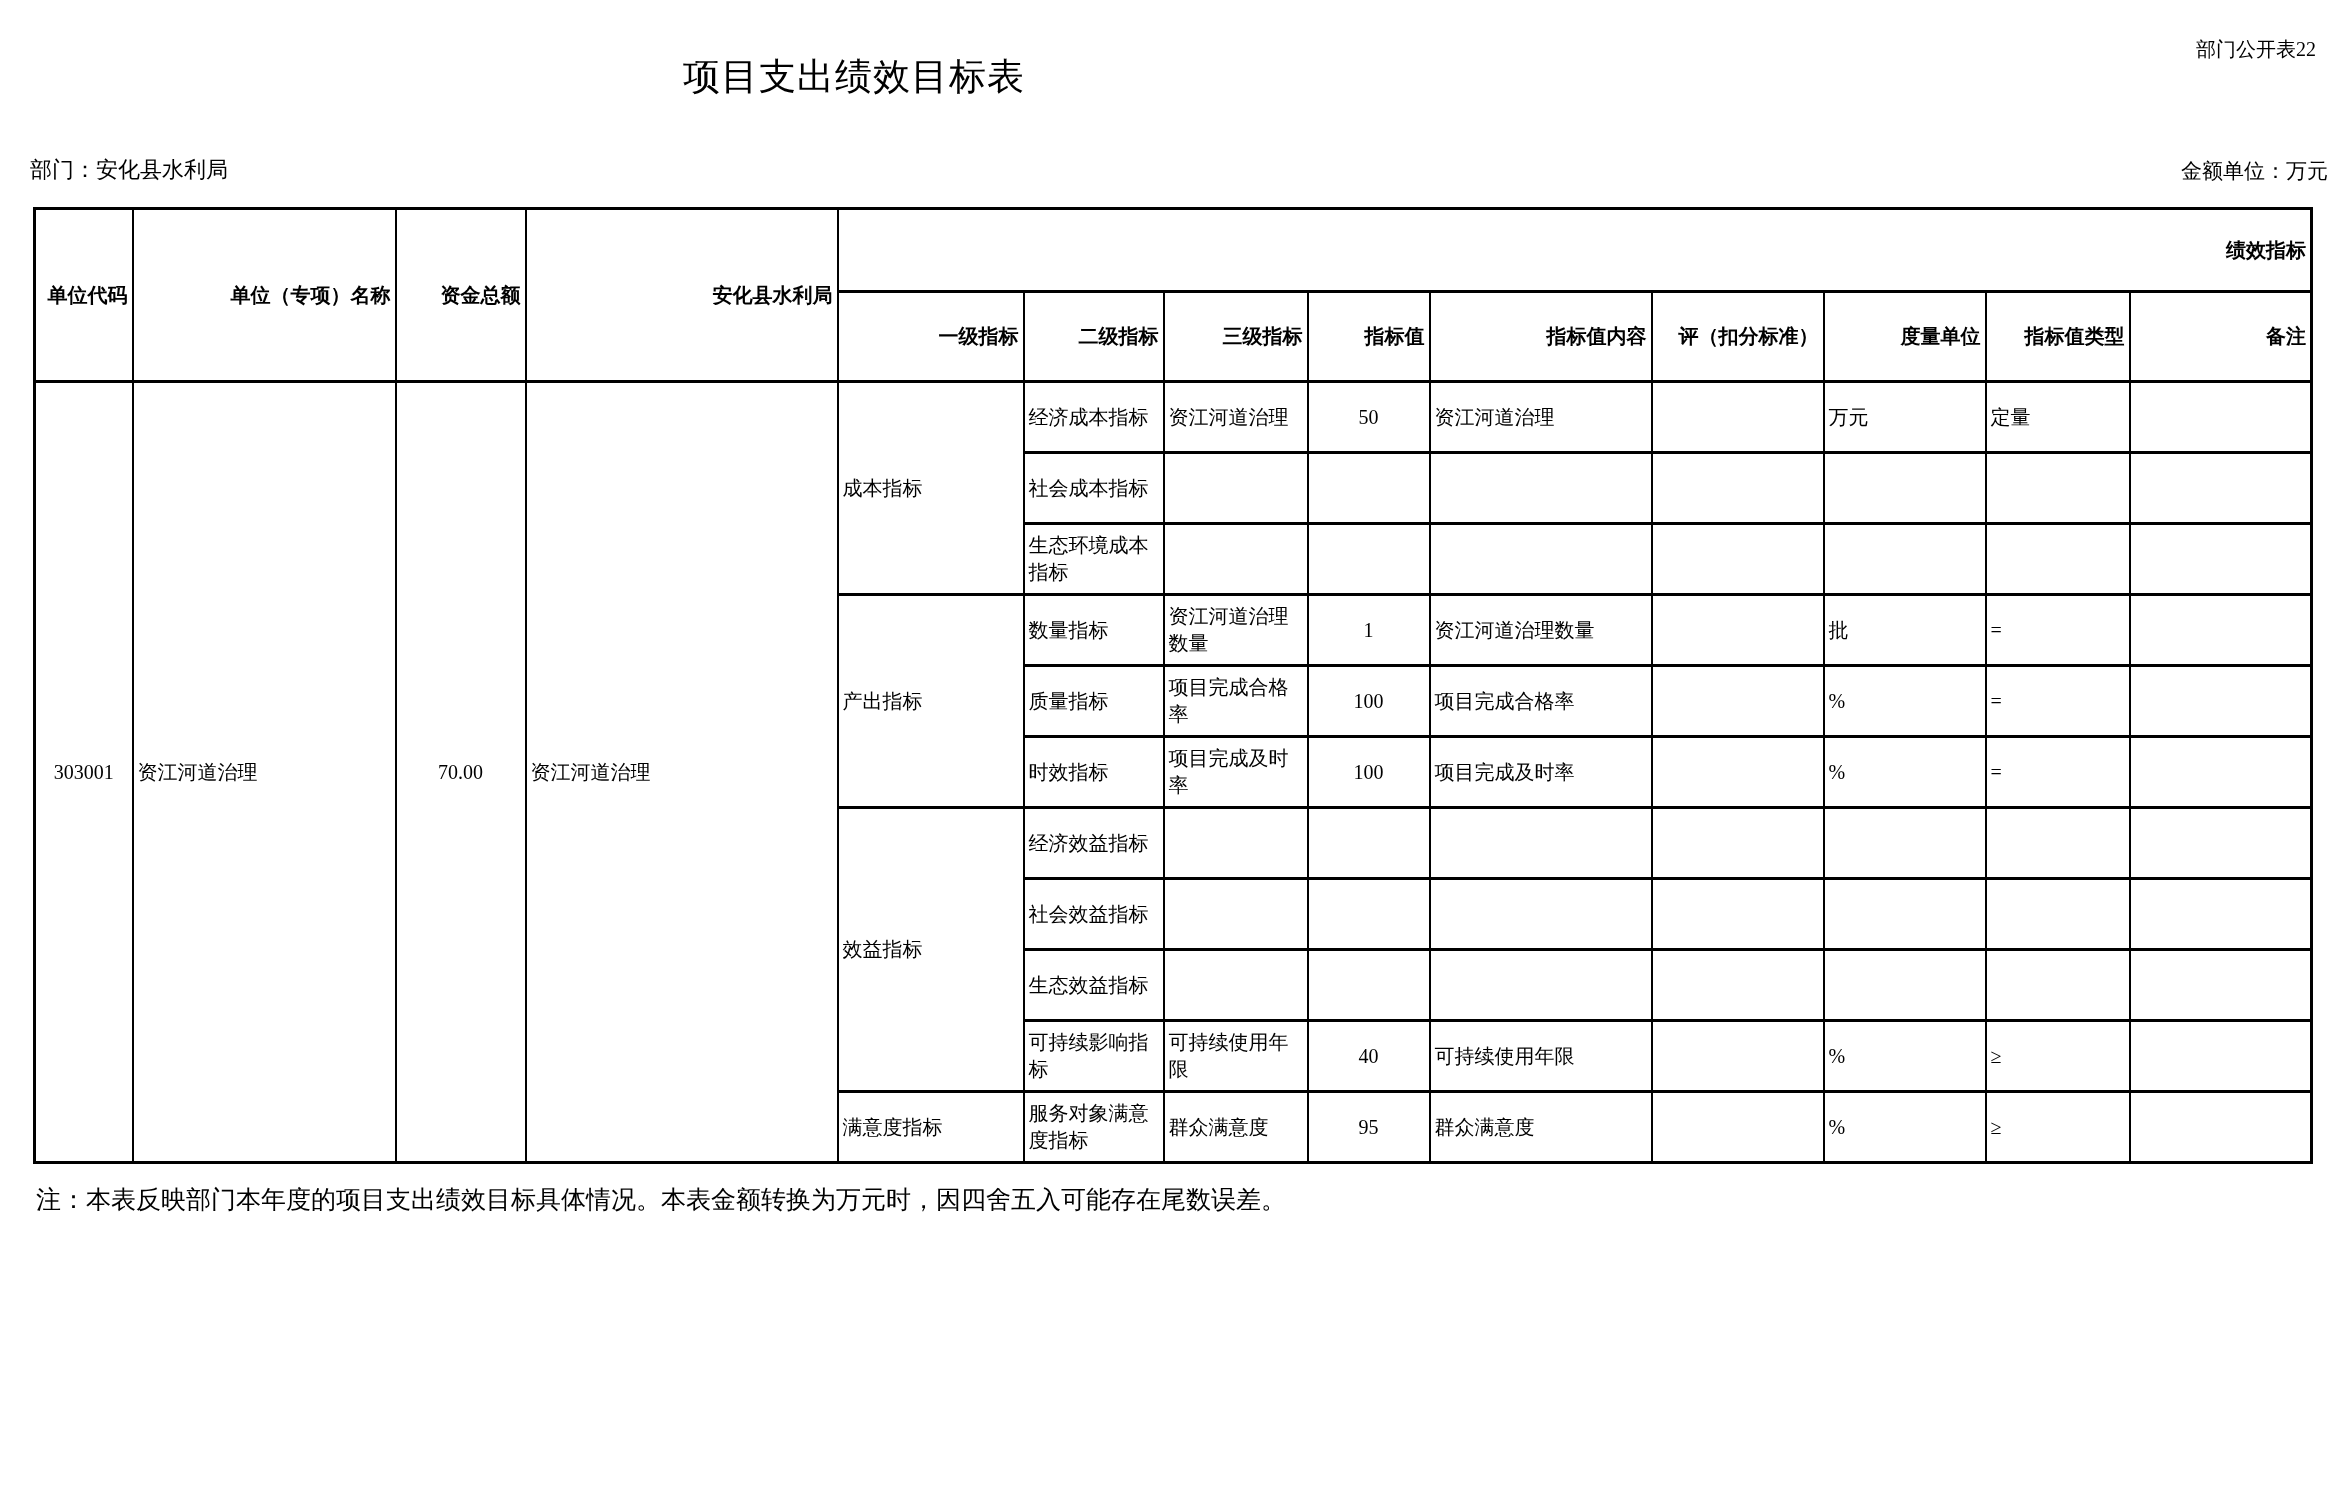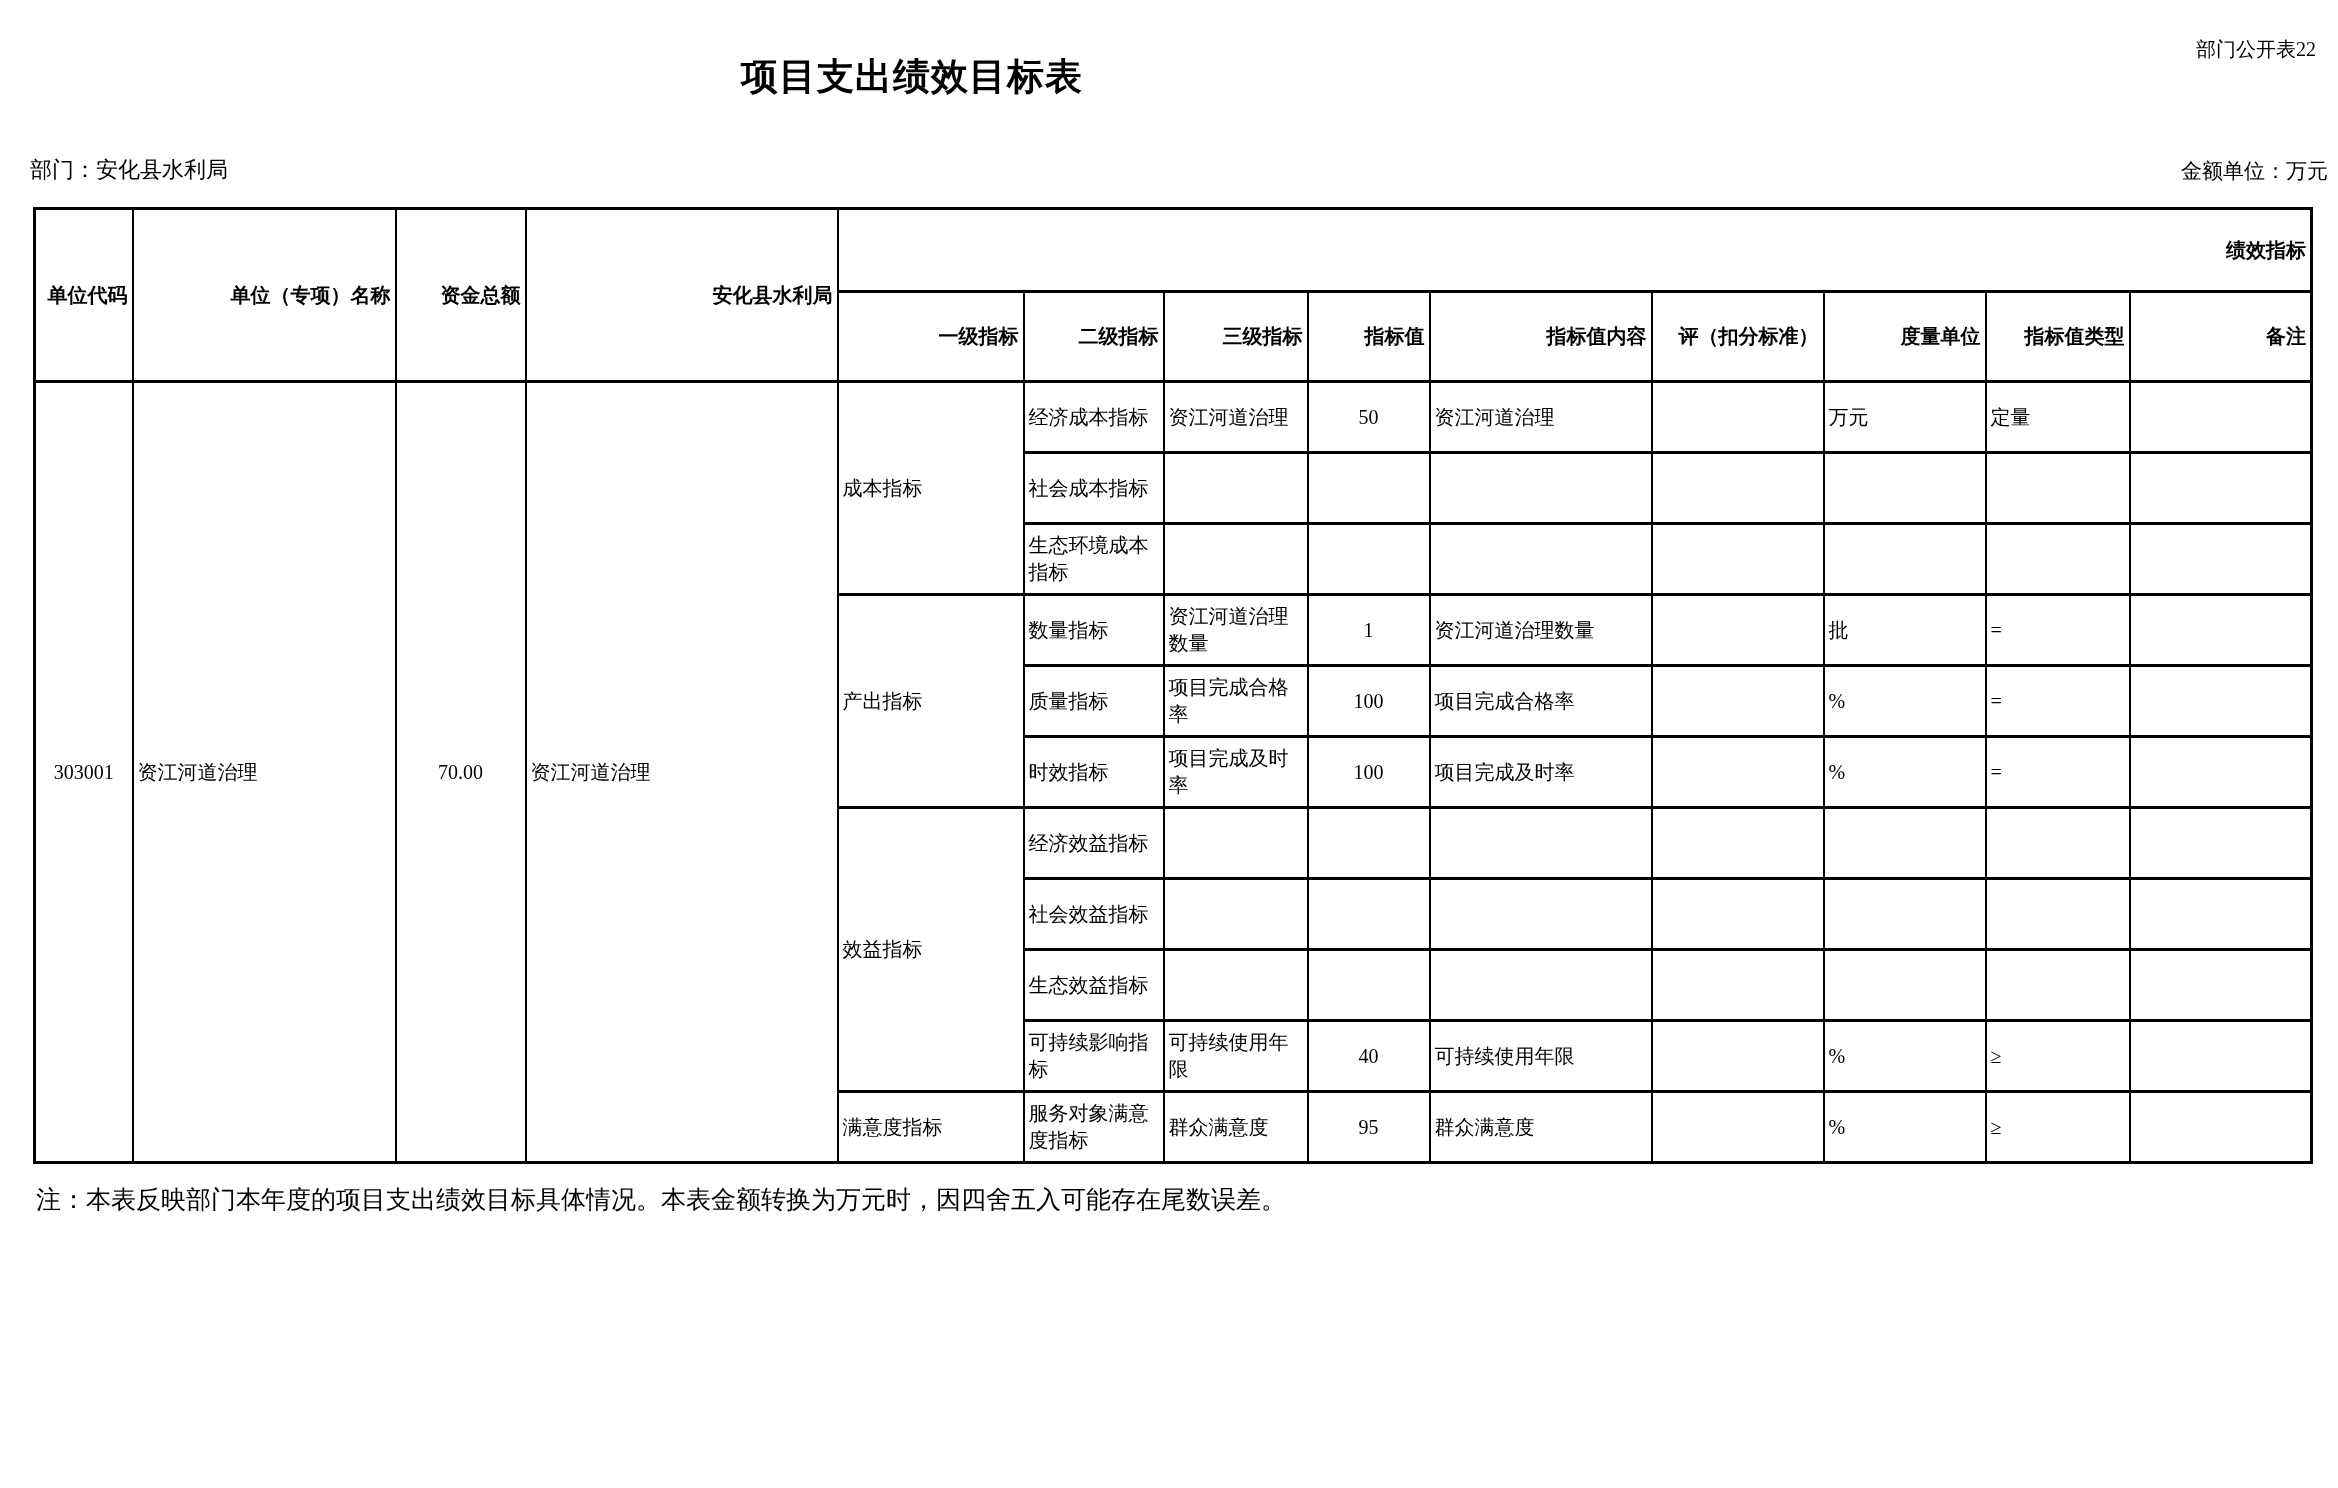--- a/index.html
+++ b/index.html
@@ -4,22 +4,22 @@
 <style>
   html,body{margin:0;padding:0;}
   body{
     width:2338px;height:1488px;position:relative;background:#ffffff;
     font-family:"Liberation Serif","DejaVu Serif",serif;color:#000;
   }
   .corner-label{
     position:absolute;top:24px;right:22px;font-size:20px;margin-top:12px;
   }
   .doc-title{
-    position:absolute;top:52px;left:912px;transform:translateX(-50%);
-    font-size:37px;font-weight:700;white-space:nowrap;letter-spacing:1px;
+    position:absolute;top:52px;left:854px;transform:translateX(-50%);
+    font-size:37px;font-weight:400;white-space:nowrap;letter-spacing:1px;
   }
   .dept-line{
     position:absolute;top:155px;left:30px;font-size:22px;font-weight:400;
   }
   .amount-line{
     position:absolute;top:157px;right:10px;font-size:21px;
   }
   table.perf{
     position:absolute;top:207px;left:33px;
     width:2277px;border-collapse:collapse;table-layout:fixed;

